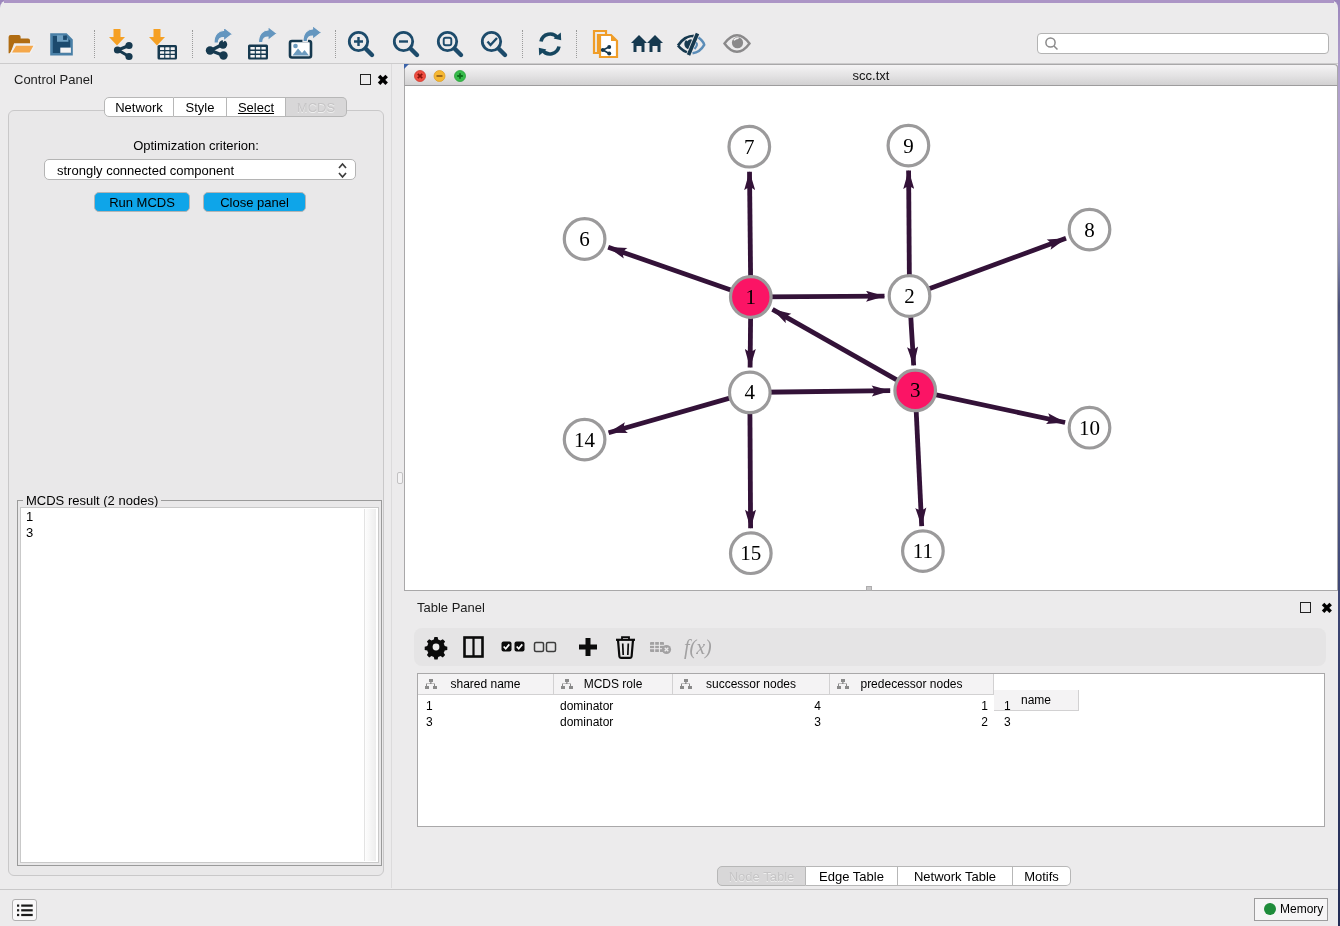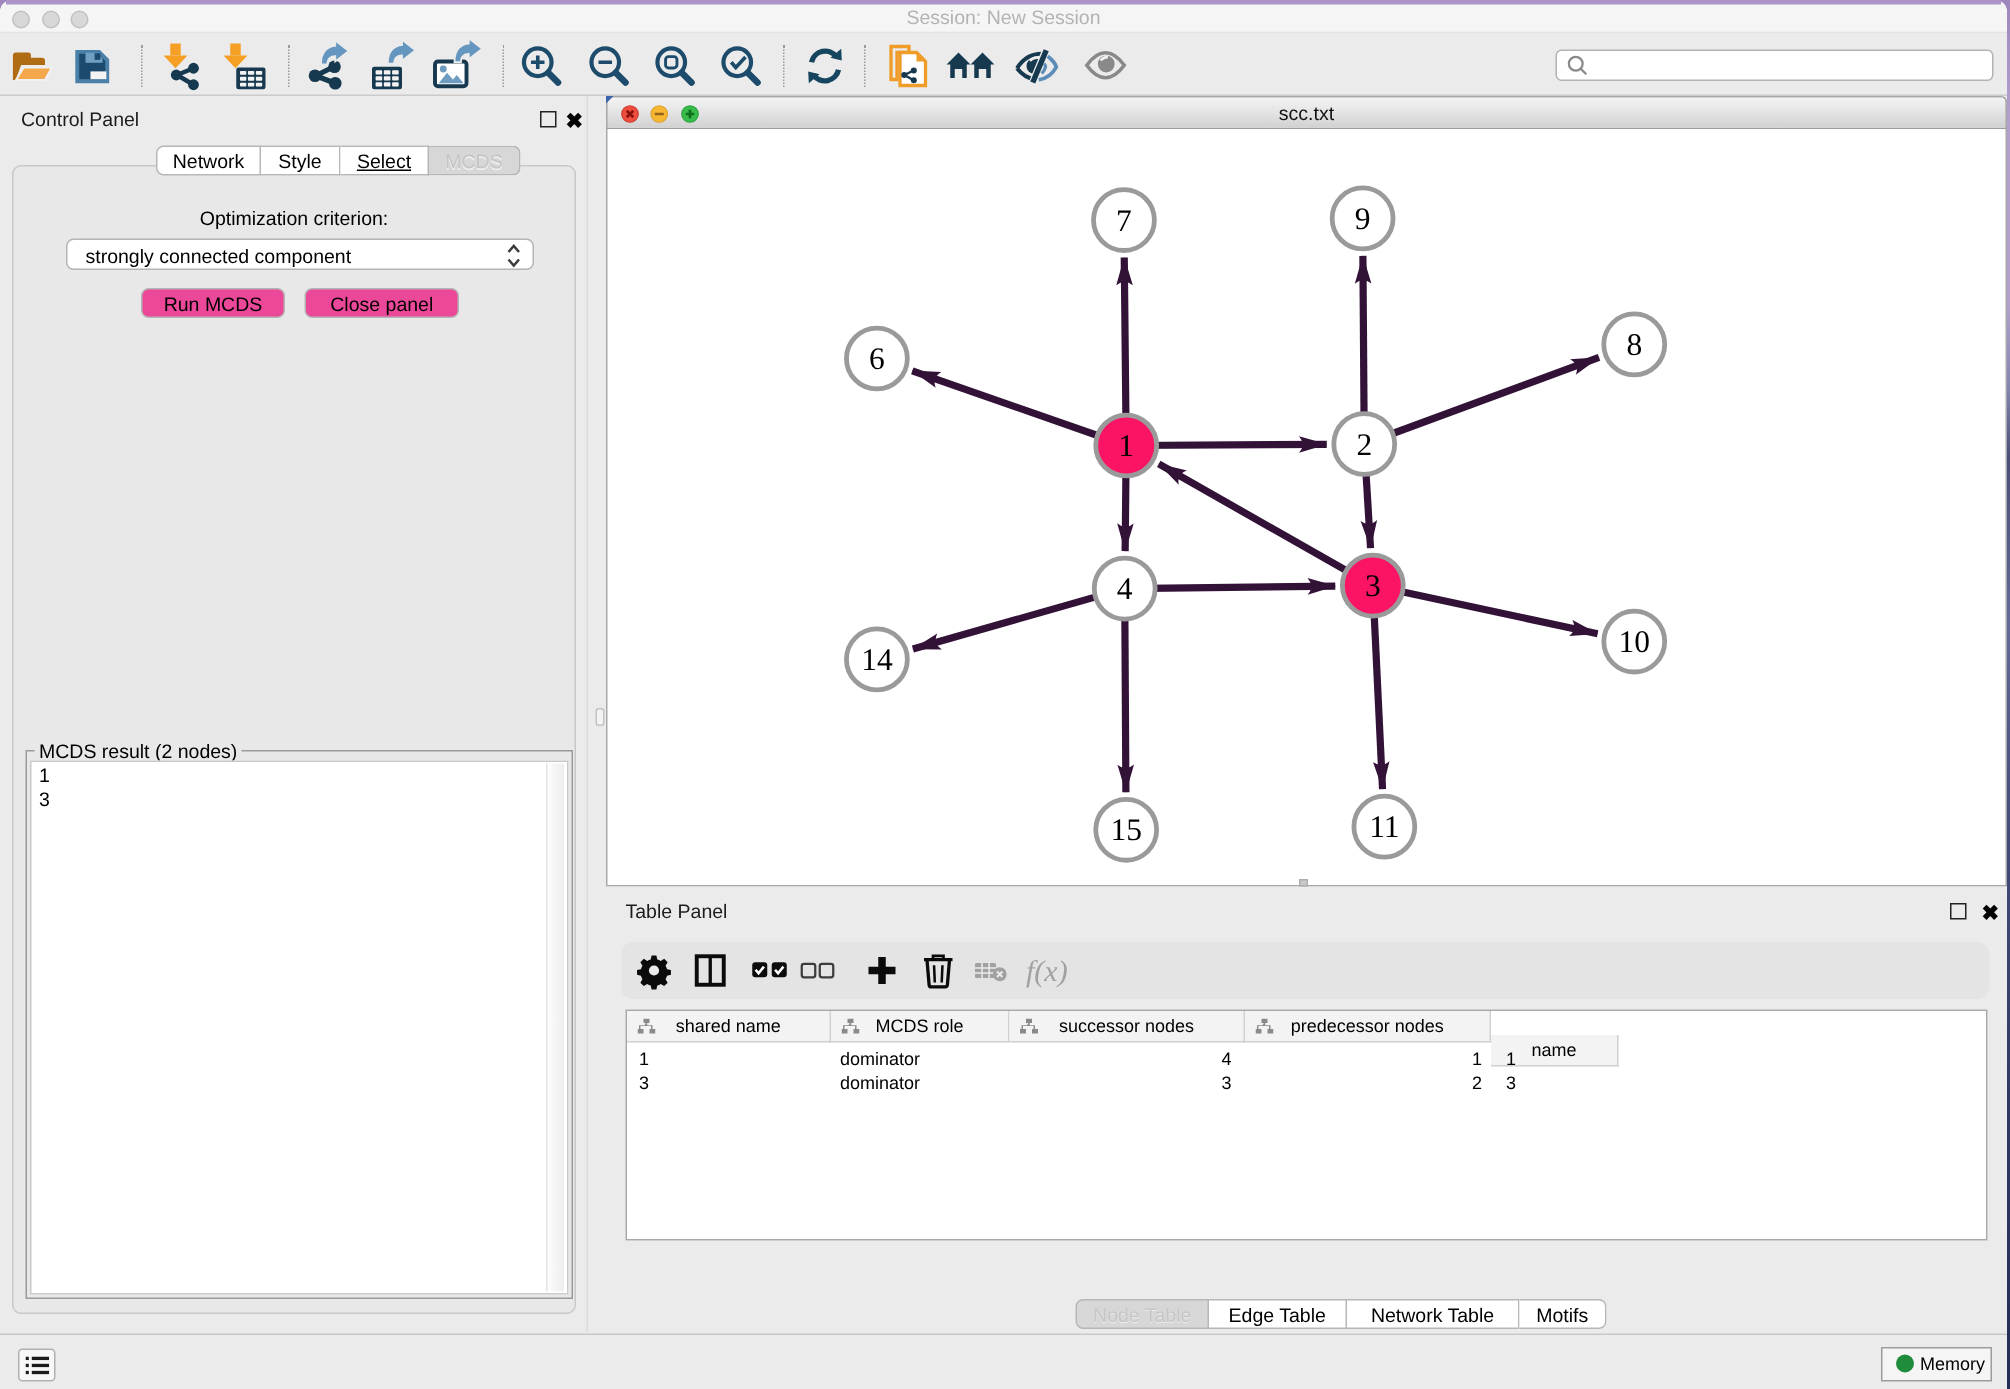--- a/index.html
+++ b/index.html
@@ -25,21 +25,21 @@
 .phead { font-size:13px; color:#1c1c1c; }
 .wbtn { position:absolute; width:11px; height:11px; }
 #cptabs, #ttabs { position:absolute; display:flex; font-size:13px;padding-left:24px; }
 .tab { background:#fff; border:1px solid #b7b7b7; border-left:none;
   color:#000; text-align:center; padding-top:2px; height:20px; }
 .tab.first { border-left:1px solid #b7b7b7; border-radius:5px 0 0 5px; }
 .tab.last { border-radius:0 5px 5px 0; }
 .tab.dis { background:#d8d7d8; color:#c6c5c6; text-shadow:0 1px 0 #efefef; }
 #tabpane { position:absolute; left:8px; top:46px; width:376px; height:766px;
   background:#e9e8e9; border:1px solid #c9c8c9; border-radius:6px; }
-.button { position:absolute; background:#ec4899; border:1px solid #b4b4b4;
+.button { position:absolute; background:#0ea5e9; border:1px solid #b4b4b4;
   border-radius:5px; font-size:13px; color:#000; text-align:center; }
 #dropdown { position:absolute; left:44px; top:95px; width:312px; height:21px;
   background:#fff; border:1px solid #b4b4b4; border-radius:5px; font-size:13px; }
 #mcdsbox { position:absolute; left:17px; top:436px; width:365px; height:366px;
   border:1px solid #9a9a9a; }
 #mcdsinner { position:absolute; left:2px; top:6px; width:359px; height:356px;
   background:#fff; border:1px solid #c9c9c9; font-size:13px; }
 #mcdslabel { position:absolute; left:5px; top:-8px; background:#e9e8e9;
   padding:0 3px; font-size:13px; }
 
@@ -61,26 +61,20 @@
   background:#ecebec; border-top:1px solid #c9c8c9; }
 #membtn { position:absolute; left:1254px; top:8px; width:74px; height:23px;
   background:#f6f5f6; border:1px solid #9d9c9d; font-size:12px; }
 #listbtn { position:absolute; left:12px; top:9px; width:25px; height:22px;
   background:#f9f8f9; border:1px solid #b1b0b1; border-radius:3px; }
 </style>
 </head>
 <body>
 <div id="app">
   <div id="topstrip" style="position:absolute;left:4px;top:0;width:1330px;height:3px;background:#ac95c6;z-index:6;"></div>
-  <div id="titlebar">
-    <div class="tl" style="left:8px;"></div>
-    <div class="tl" style="left:28px;"></div>
-    <div class="tl" style="left:47px;"></div>
-    <div id="title">Session: New Session</div>
-  </div>
   <div id="toolbar">
     <svg id="tb-icons" style="position:absolute;left:0;top:0;" width="780" height="41" viewBox="0 0 780 41">
 
       <g transform="translate(23,21)">
         <path d="M-14.4,9.3 L-14.4,-7 Q-14.4,-9 -12.4,-9 L-4.2,-9 Q-2.4,-9 -2.4,-7.3 L-2.4,-5.5 L5,-5.5 Q7,-5.5 7,-3.5 L7,-0.7 L-8.9,-0.7 L-12.6,9.3 Z" fill="#b06c12"></path>
         <path d="M-7.3,1 L11.6,1 L7,9.3 L-12.3,9.3 Z" fill="#f5a84b" stroke="#f2f1f2" stroke-width="1.4"></path>
       </g>
 
       <g transform="translate(61.5,21.4)">
         <path d="M-10,-9.8 h14.6 l5.4,5.4 v14.2 h-20 z" fill="#1c4a6e" stroke="#4a80a7" stroke-width="2.6"></path>

